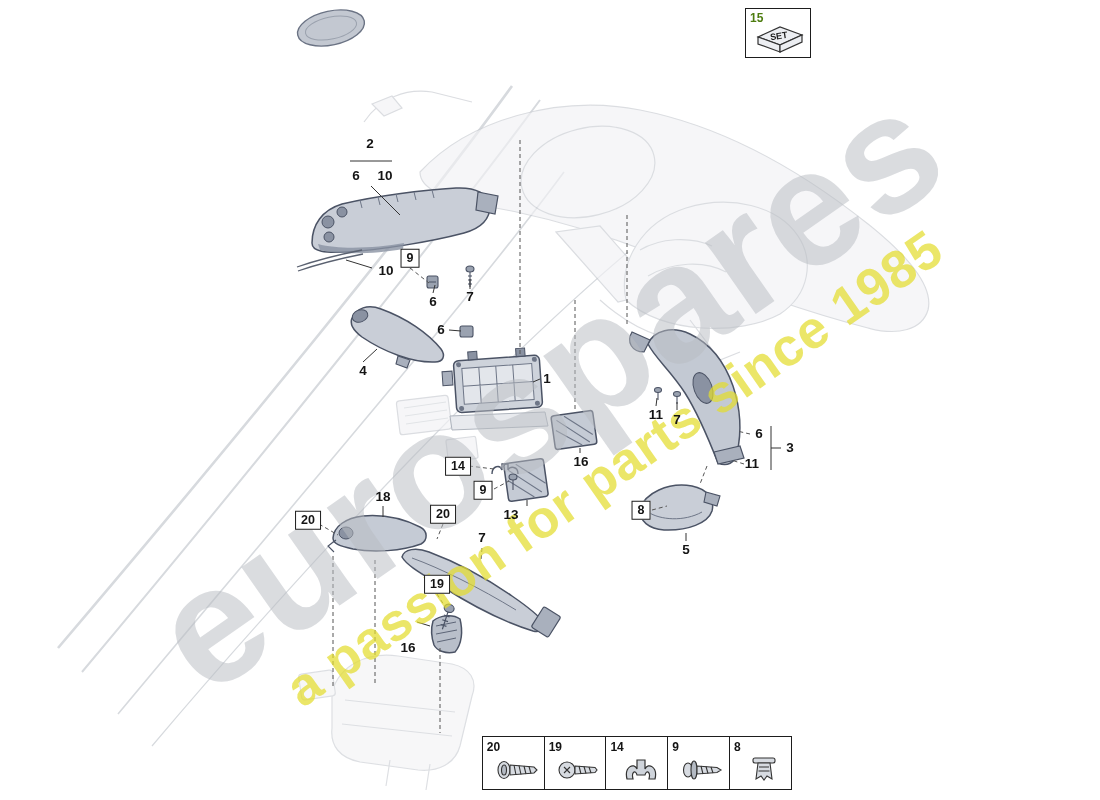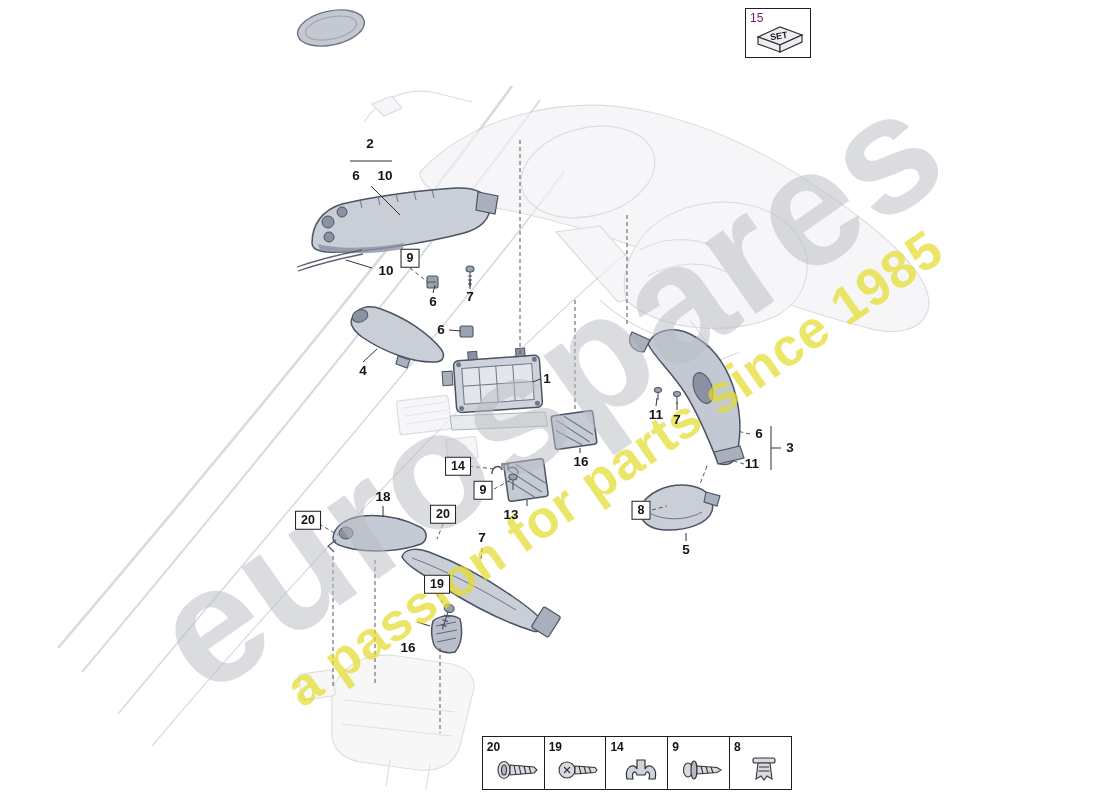--- a/index.html
+++ b/index.html
@@ -26,21 +26,21 @@
     font-size:13.5px;font-weight:700;color:#141414;line-height:1;
   }
   .callout.boxed{
     border:1.2px solid #1d1d1d;background:#fff;padding:2px 5px 2px;
     font-size:12.5px;
   }
   .set-box{
     position:absolute;left:745px;top:8px;width:64px;height:48px;z-index:5;
     border:1.6px solid #1d1d1d;background:#fff;
   }
-  .set-box .num{position:absolute;left:4px;top:2px;font-size:12px;font-weight:400;color:#701a75;}
+  .set-box .num{position:absolute;left:4px;top:2px;font-size:12px;font-weight:700;color:#4d7c0f;}
   .set-box svg{position:absolute;left:2px;top:6px;}
   .legend{position:absolute;left:483px;top:736px;display:flex;z-index:6;}
   .legend-cell{
     width:63px;height:54px;border:1.2px solid #1d1d1d;margin-left:-1.2px;
     position:relative;background:#fff;box-sizing:border-box;
   }
   .legend-cell .num{position:absolute;left:4px;top:3px;font-size:12px;font-weight:700;color:#141414;}
   .legend-cell svg{position:absolute;right:2px;bottom:4px;}
 </style>
 </head>

